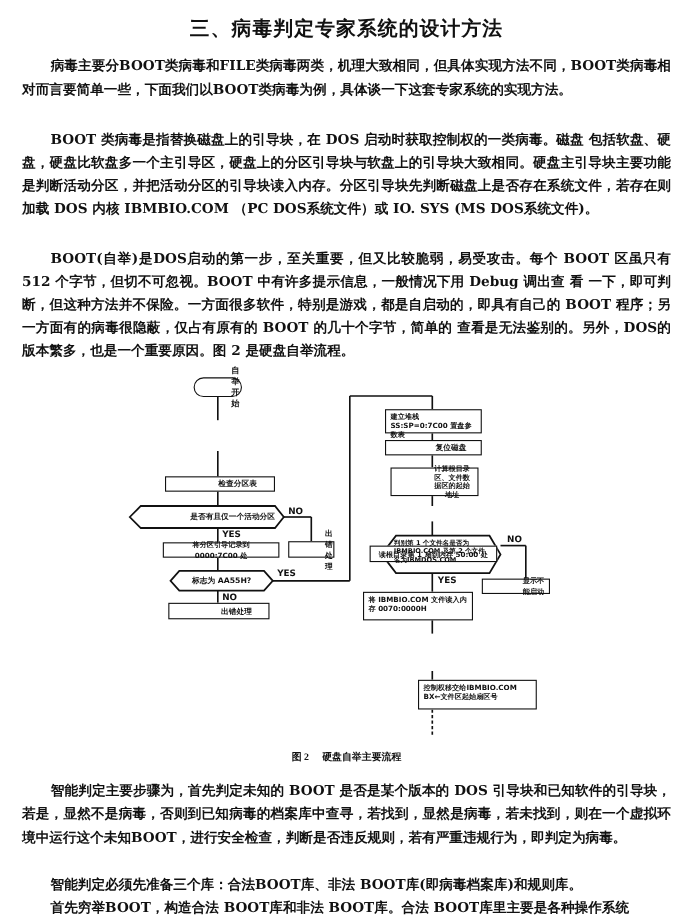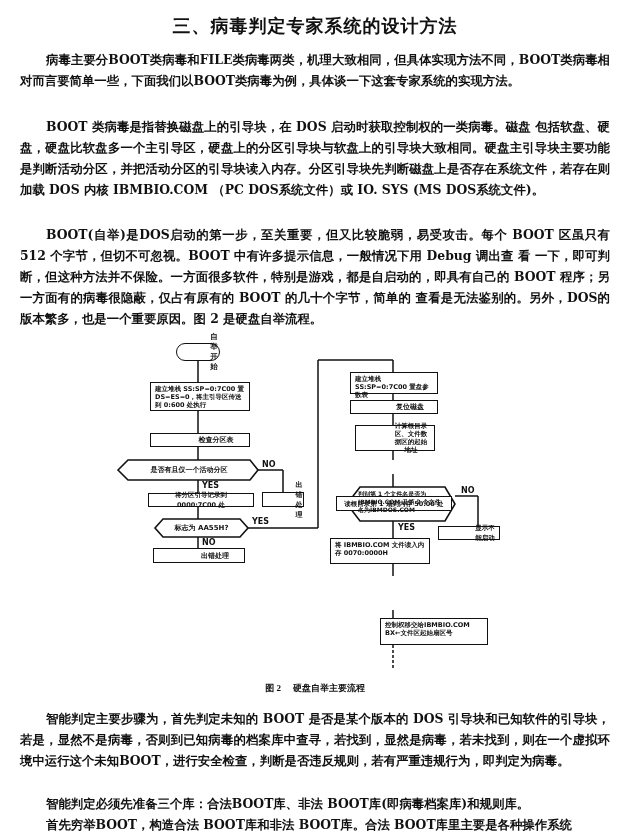--- a/index.html
+++ b/index.html
@@ -61,23 +61,22 @@
       <line x1="455" y1="496" x2="478" y2="496"></line>
       <line x1="478" y1="496" x2="478" y2="526"></line>
     </g>
 
     <polygon points="118,470 128,460 250,460 258,470 250,480 128,480" fill="#fff" stroke="#111" stroke-width="1.6"></polygon>
     <polygon points="155,528 163,519 240,519 248,528 240,537 163,537" fill="#fff" stroke="#111" stroke-width="1.6"></polygon>
     <polygon points="347,504 360,487 445,487 455,504 445,521 360,521" fill="#fff" stroke="#111" stroke-width="1.6"></polygon>
   </svg>
 
   <div class="node start center" style="left:176px;top:343px;width:44px;height:18px;">自举开始</div>
-  <div class="node" style="left:150px;top:382px;width:100px;height:29px;font-size:6.5px;line-height:8px;">建立堆栈 SS:SP=0:7C00 置 DS=ES=0，将主引导区传送到 0:600 处执行</div>
   <div class="node center" style="left:150px;top:433px;width:100px;height:14px;font-size:7px;">检查分区表</div>
-  <div class="lab" style="left:128px;top:465px;width:122px;text-align:center;font-size:7px;">是否有且仅一个活动分区</div>
+  <div class="lab" style="left:128px;top:465px;width:122px;text-align:right;font-size:7px;">是否有且仅一个活动分区</div>
   <div class="lab" style="left:262px;top:460px;">NO</div>
   <div class="lab" style="left:202px;top:481px;">YES</div>
   <div class="node center" style="left:262px;top:492px;width:40px;height:15px;font-size:7px;">出错处理</div>
   <div class="node center" style="left:148px;top:493px;width:106px;height:14px;font-size:6.5px;padding:0 12px;">将分区引导记录到 0000:7C00 处</div>
   <div class="lab" style="left:163px;top:523px;width:77px;text-align:center;font-size:7px;">标志为 AA55H?</div>
   <div class="lab" style="left:252px;top:517px;">YES</div>
   <div class="lab" style="left:202px;top:538px;">NO</div>
   <div class="node center" style="left:153px;top:548px;width:92px;height:15px;font-size:7px;">出错处理</div>
 
   <div class="node" style="left:350px;top:372px;width:88px;height:22px;font-size:6.5px;line-height:8px;">建立堆栈SS:SP=0:7C00 置盘参数表</div>

